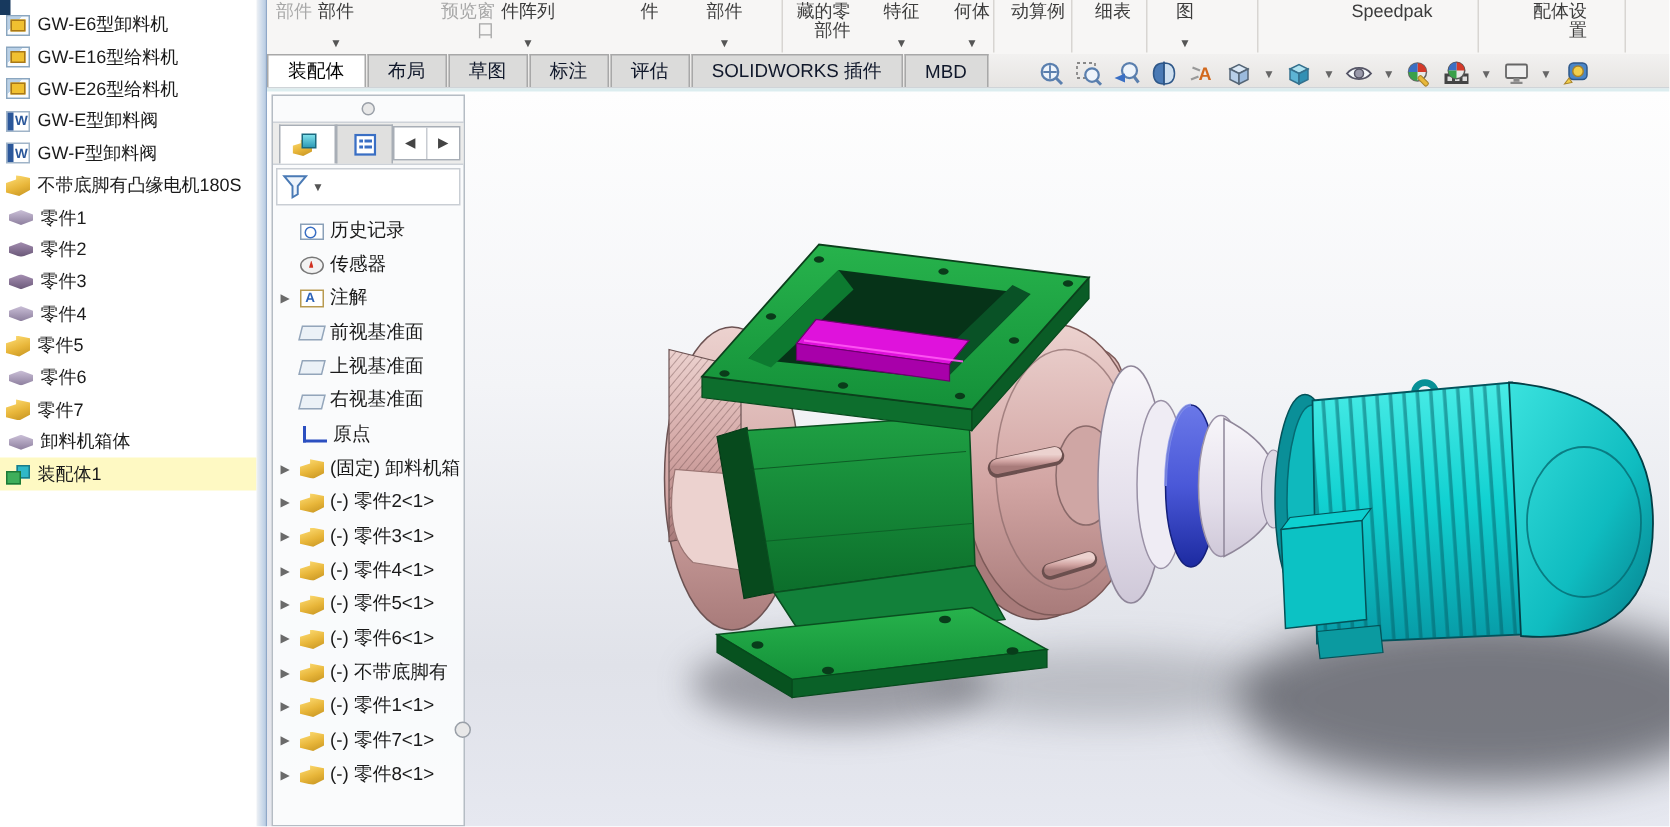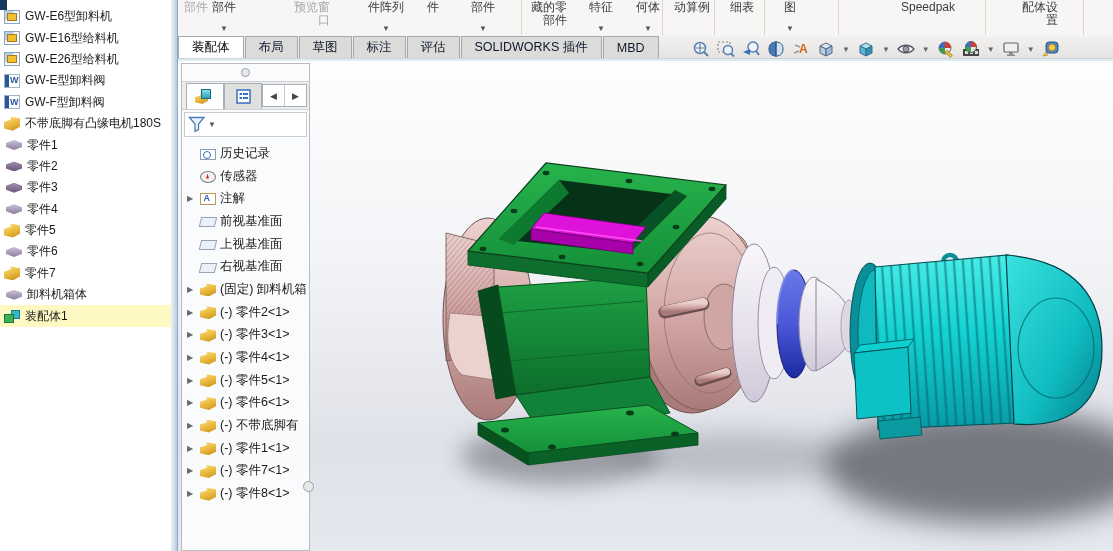--- a/index.html
+++ b/index.html
@@ -32,21 +32,21 @@
   
   #sw{position:absolute;left:178px;top:0;right:0;bottom:0;}
   
   #ribbon{position:absolute;left:0;top:0;right:0;height:36px;background:#f7f6f5;overflow:hidden;}
   .rib-item{position:absolute;top:0;height:36px;width:64px;display:flex;flex-direction:column;align-items:center;cursor:pointer;}
   .rib-item .lbl{font-size:12px;line-height:13px;color:#3c3c3c;text-align:right;white-space:pre-line;margin-top:1px;}
   .rib-item.disabled .lbl{color:#a8a8a8;}
   .rib-item .caret{margin-top:auto;margin-bottom:3px;font-size:8px;color:#555;line-height:8px;}
   .rib-sep{position:absolute;top:0;bottom:1px;width:1px;background:#d8d5d2;}
   .rib-item:nth-child(1){left:-14px}.rib-item:nth-child(2){left:14px}
-  .rib-item:nth-child(3){left:102px}.rib-item:nth-child(4){left:176px}
+  .rib-item:nth-child(3){left:102px}.rib-item:nth-child(4){left:142px}
   .rib-item:nth-child(5){left:223px}.rib-item:nth-child(6){left:273px}
   .rib-item:nth-child(7){left:339px}.rib-item:nth-child(8){left:391px}
   .rib-item:nth-child(9){left:438px}.rib-item:nth-child(10){left:482px}
   .rib-item:nth-child(11){left:532px}.rib-item:nth-child(12){left:580px}
   .rib-item:nth-child(13){left:713px;width:74px}.rib-item:nth-child(14){left:830px}
   
   #tabrow{position:absolute;left:0;top:36px;right:0;height:23px;background:linear-gradient(#f2f1f0,#e6e4e2);display:flex;align-items:stretch;border-bottom:1px solid #cfd4d8;box-sizing:border-box;}
   .tab{padding:0 13px;display:flex;align-items:center;font-size:12.5px;color:#0f172a;background:#dbdbda;border:1px solid #a8a8a8;border-bottom:none;margin-right:1px;cursor:pointer;white-space:nowrap;}
   .tab.active{background:#fff;color:#000;}
   
@@ -552,20 +552,25 @@
               <span class="t-arrow">▶</span>
               <span class="t-ic icon-plane"></span>
               <span>上视基准面</span>
             </div>
             <div class="t-row">
               <span class="t-arrow">▶</span>
               <span class="t-ic icon-plane"></span>
               <span>右视基准面</span>
             </div>
             <div class="t-row">
+              <span class="t-arrow">▶</span>
+              <span class="t-ic icon-origin"></span>
+              <span>原点</span>
+            </div>
+            <div class="t-row">
               <span class="t-arrow show">▶</span>
               <span class="t-ic icon-part"></span>
               <span>(固定) 卸料机箱</span>
             </div>
             <div class="t-row">
               <span class="t-arrow show">▶</span>
               <span class="t-ic icon-part"></span>
               <span>(-) 零件2&lt;1&gt;</span>
             </div>
             <div class="t-row">

